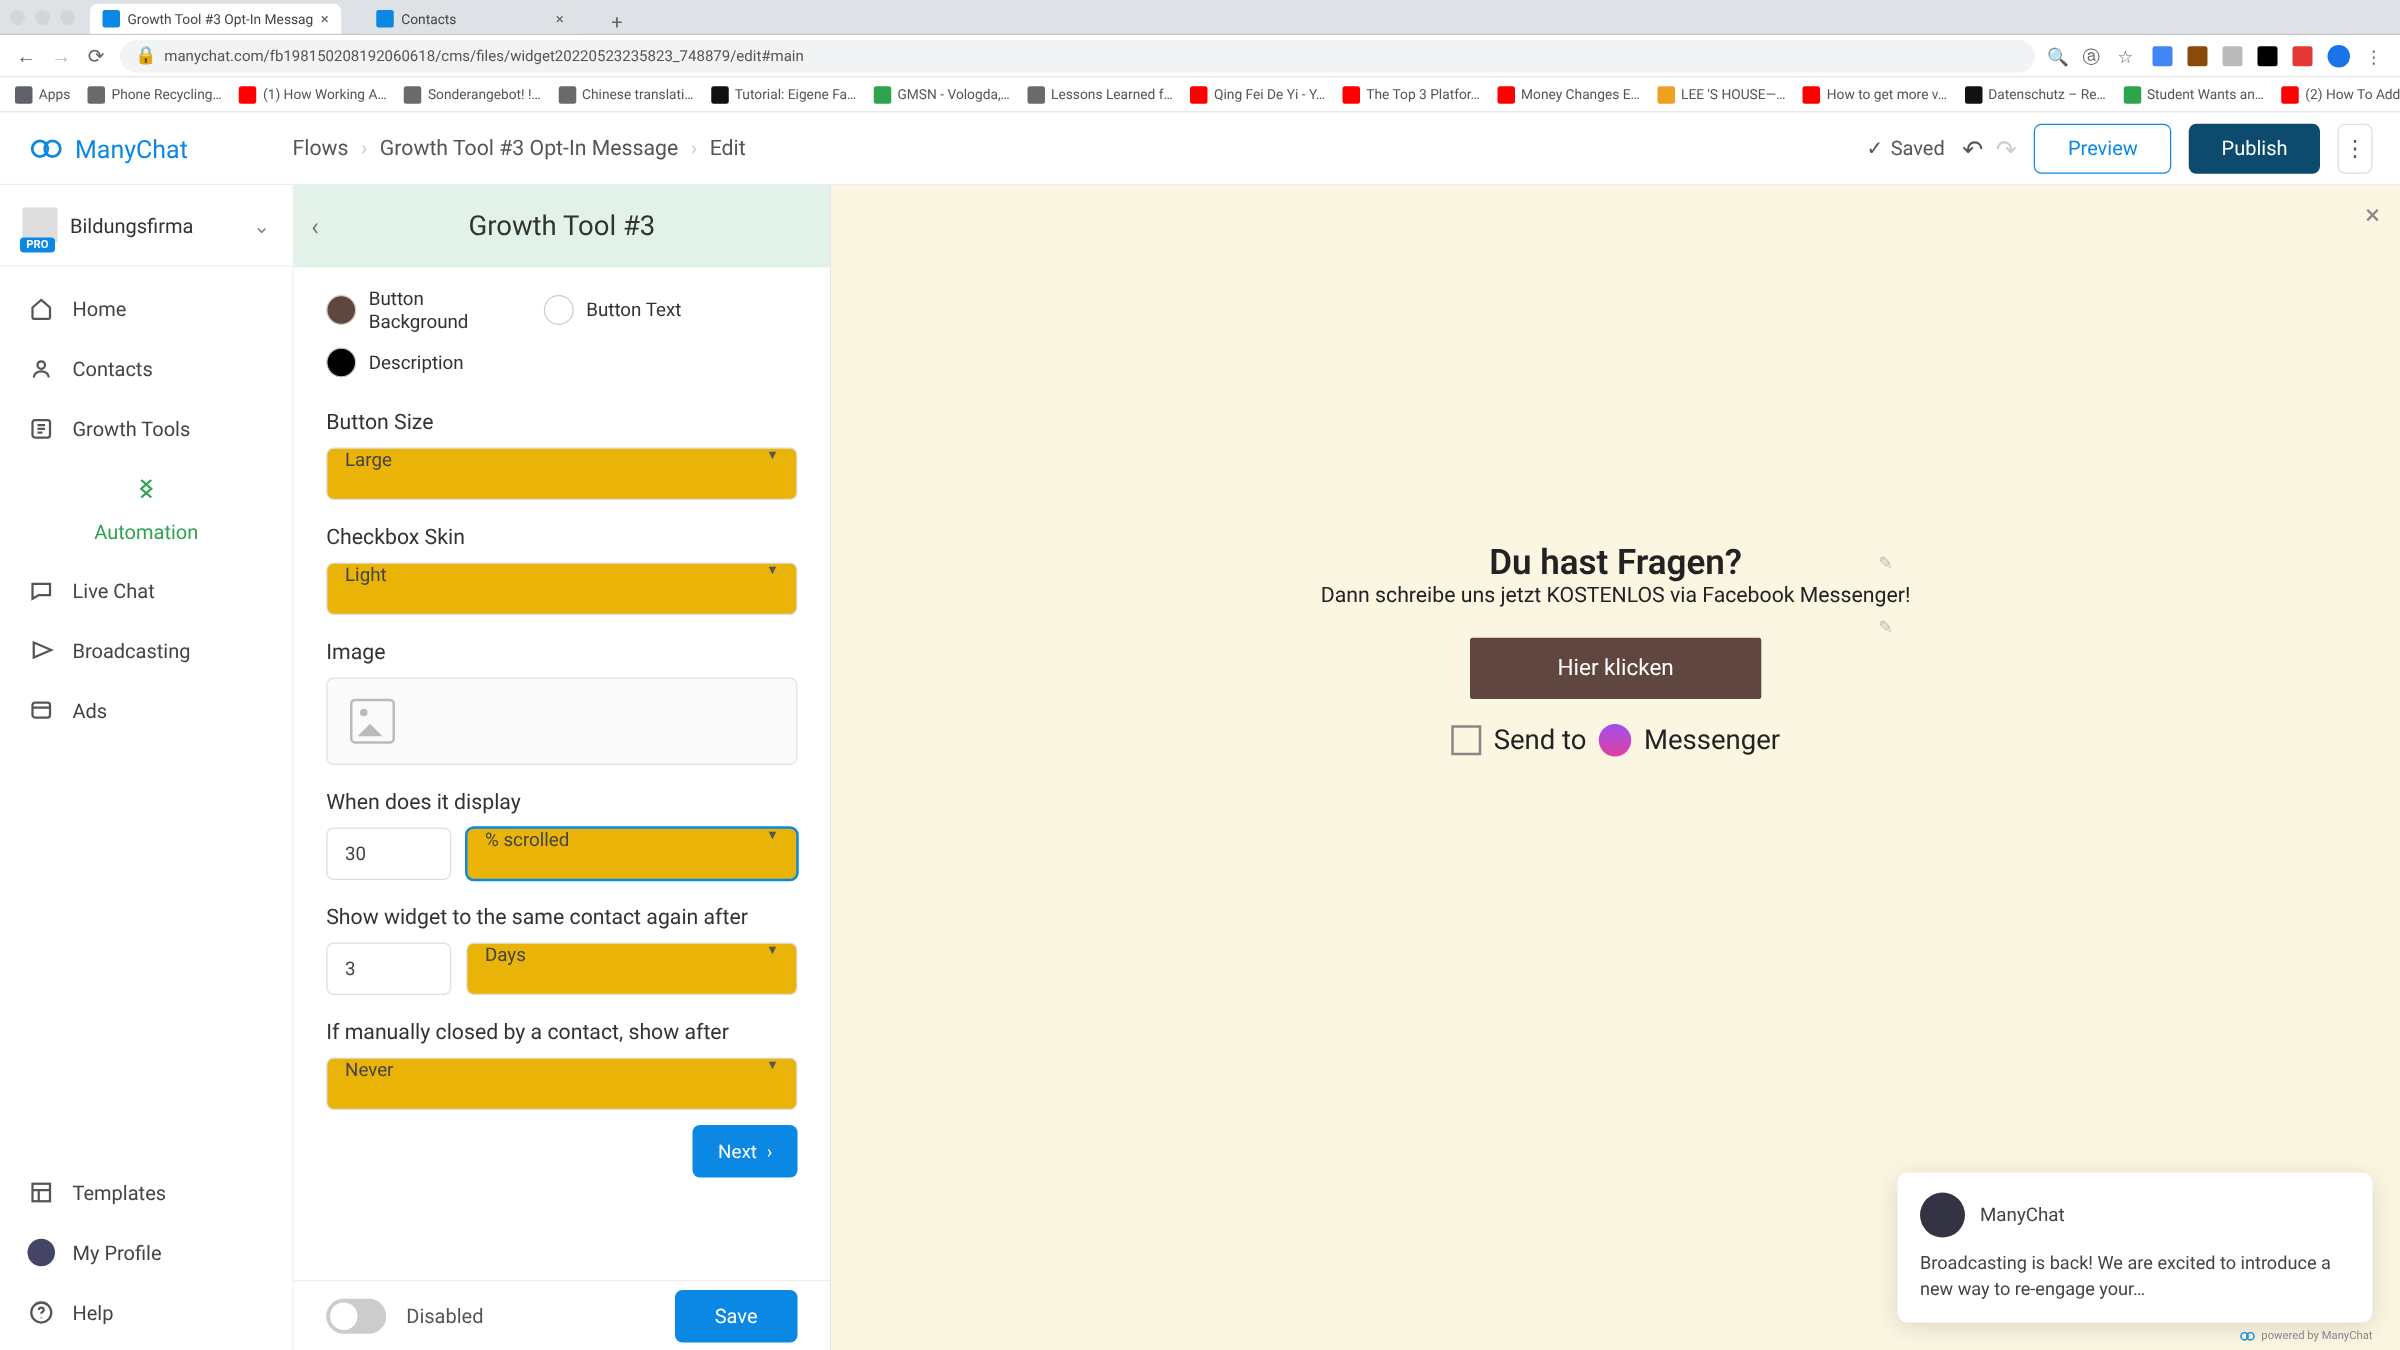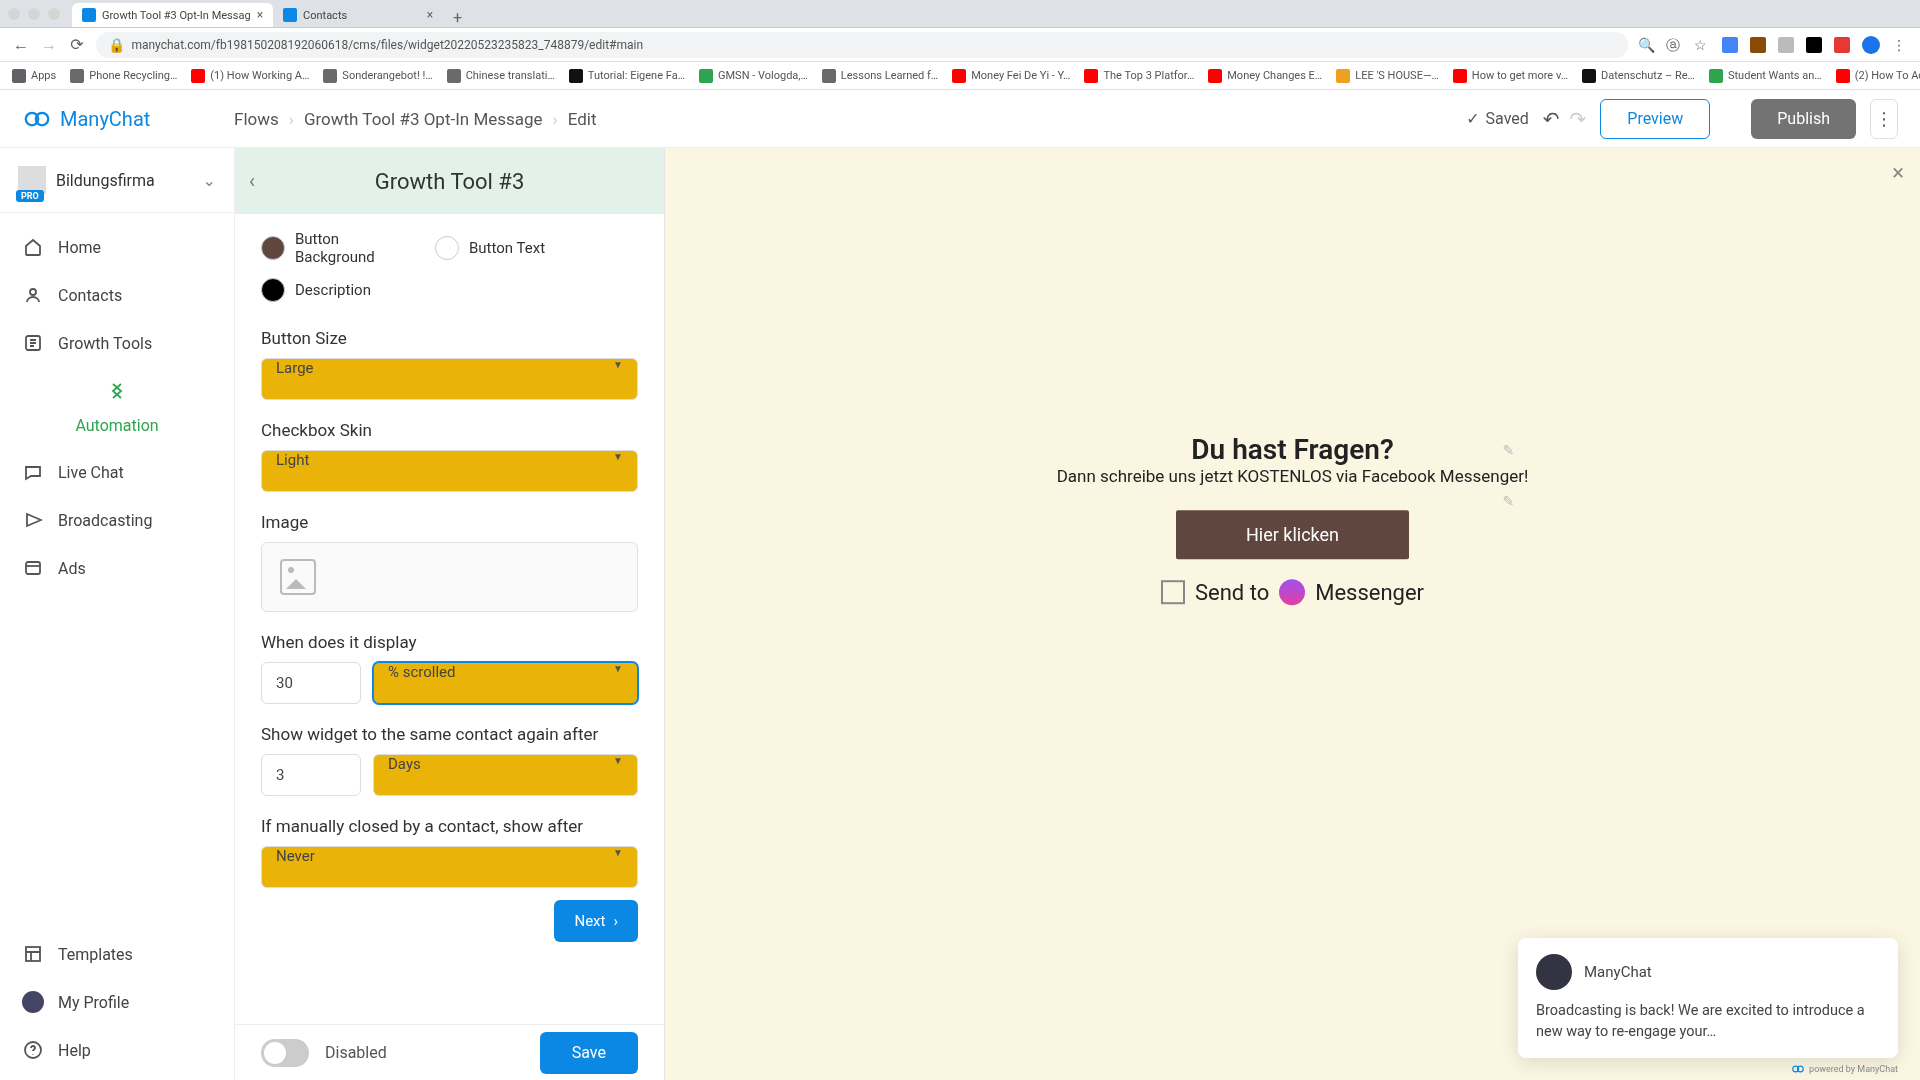--- a/index.html
+++ b/index.html
@@ -2,21 +2,21 @@
 <html><head>
 <meta charset="utf-8">
 <style>
   * { margin: 0; padding: 0; box-sizing: border-box; font-family: -apple-system, BlinkMacSystemFont, "Segoe UI", Roboto, sans-serif; }
   body { background: #f1f1f1; width: 1920px; height: 1080px; overflow: hidden; }
 
   
   .chrome-top { height: 28px; background: #dee1e5; display: flex; align-items: center; padding: 0 8px; border-bottom: 1px solid #c9c9c9; }
   .chrome-dots { display: flex; gap: 8px; margin-right: 12px; }
   .chrome-dot { width: 12px; height: 12px; border-radius: 50%; background: #d5d5d5; }
-  .chrome-tabs { display: flex; align-items: flex-end; height: 100%; gap: 0; }
+  .chrome-tabs { display: flex; align-items: flex-end; height: 100%; gap: 18px; }
   .chrome-tab { height: 24px; background: #fff; display: flex; align-items: center; padding: 0 10px; font-size: 11px; gap: 6px; border-top-left-radius: 6px; border-top-right-radius: 6px; min-width: 170px; color: #444; }
   .chrome-tab.inactive { background: #dee1e5; }
   .chrome-tab .favicon { width: 14px; height: 14px; border-radius: 2px; background: #0b88e3; }
   .chrome-tab .tab-close { margin-left: auto; font-size: 12px; color: #666; }
   .chrome-addtab { font-size: 16px; color: #666; padding: 0 10px; }
 
   .chrome-url { height: 34px; background: #fff; display: flex; align-items: center; padding: 0 12px; border-bottom: 1px solid #e0e0e0; gap: 10px; }
   .chrome-nav-btn { width: 18px; height: 18px; display:flex; align-items:center; justify-content:center; color:#5f6368; }
   .chrome-url-input { flex: 1; background: #f1f3f4; border-radius: 14px; height: 26px; display: flex; align-items: center; padding: 0 12px; font-size: 12px; color: #555; gap: 6px; }
   .chrome-url-icons { display: flex; gap: 12px; align-items: center; }
@@ -39,21 +39,21 @@
   .logo-wrap svg { flex: none; }
   .logo-text { color: #0b88e3; font-size: 20px; }
   .breadcrumb { display: flex; align-items: center; gap: 10px; font-size: 17px; color: #555; }
   .breadcrumb .sep { color: #ccc; }
   .appbar-right { margin-left: auto; display: flex; align-items: center; gap: 14px; }
   .saved { color: #555; display: flex; align-items: center; gap: 6px; font-size: 16px; }
   .undo-redo { display: flex; gap: 10px; color: #555; }
   .undo-redo .dis { color: #ccc; }
   .btn { height: 40px; padding: 0 26px; border-radius: 6px; font-size: 16px; display: flex; align-items: center; justify-content: center; cursor: pointer; }
   .btn-outline { background: #fff; border: 1px solid #0b88e3; color: #0b88e3; }
-  .btn-primary { background: #737373; color: #fff; margin-left: 27px; }
+  .btn-primary { background: #0c4a6e; color: #fff; }
   .kebab { width: 28px; height: 40px; border: 1px solid #ddd; border-radius: 6px; display:flex; align-items:center; justify-content:center; color:#555; font-size:18px; }
 
   
   .layout { display: flex; height: calc(1080px - 28px - 34px - 28px - 58px); }
 
   
   .sidebar { width: 235px; background: #fff; border-right: 1px solid #eee; display: flex; flex-direction: column; }
   .org { display:flex; align-items:center; gap:10px; padding: 18px 18px; border-bottom: 1px solid #f0f0f0; }
   .org .org-avatar { width:28px; height:28px; border-radius:0; background:#ddd; position:relative; }
   .org .pro-badge { position:absolute; left:-2px; bottom:-8px; background:#0b88e3; color:#fff; font-size:9px; padding:1px 5px; border-radius:3px; font-weight:700;}
@@ -193,21 +193,21 @@
   <div class="bookmark-item">
       <span class="bi bi-grn"></span>
       <span>GMSN - Vologda,…</span>
     </div>
   <div class="bookmark-item">
       <span class="bi bi-gry"></span>
       <span>Lessons Learned f…</span>
     </div>
   <div class="bookmark-item">
       <span class="bi bi-red"></span>
-      <span>Money Fei De Yi - Y…</span>
+      <span>Qing Fei De Yi - Y…</span>
     </div>
   <div class="bookmark-item">
       <span class="bi bi-red"></span>
       <span>The Top 3 Platfor…</span>
     </div>
   <div class="bookmark-item">
       <span class="bi bi-red"></span>
       <span>Money Changes E…</span>
     </div>
   <div class="bookmark-item">

